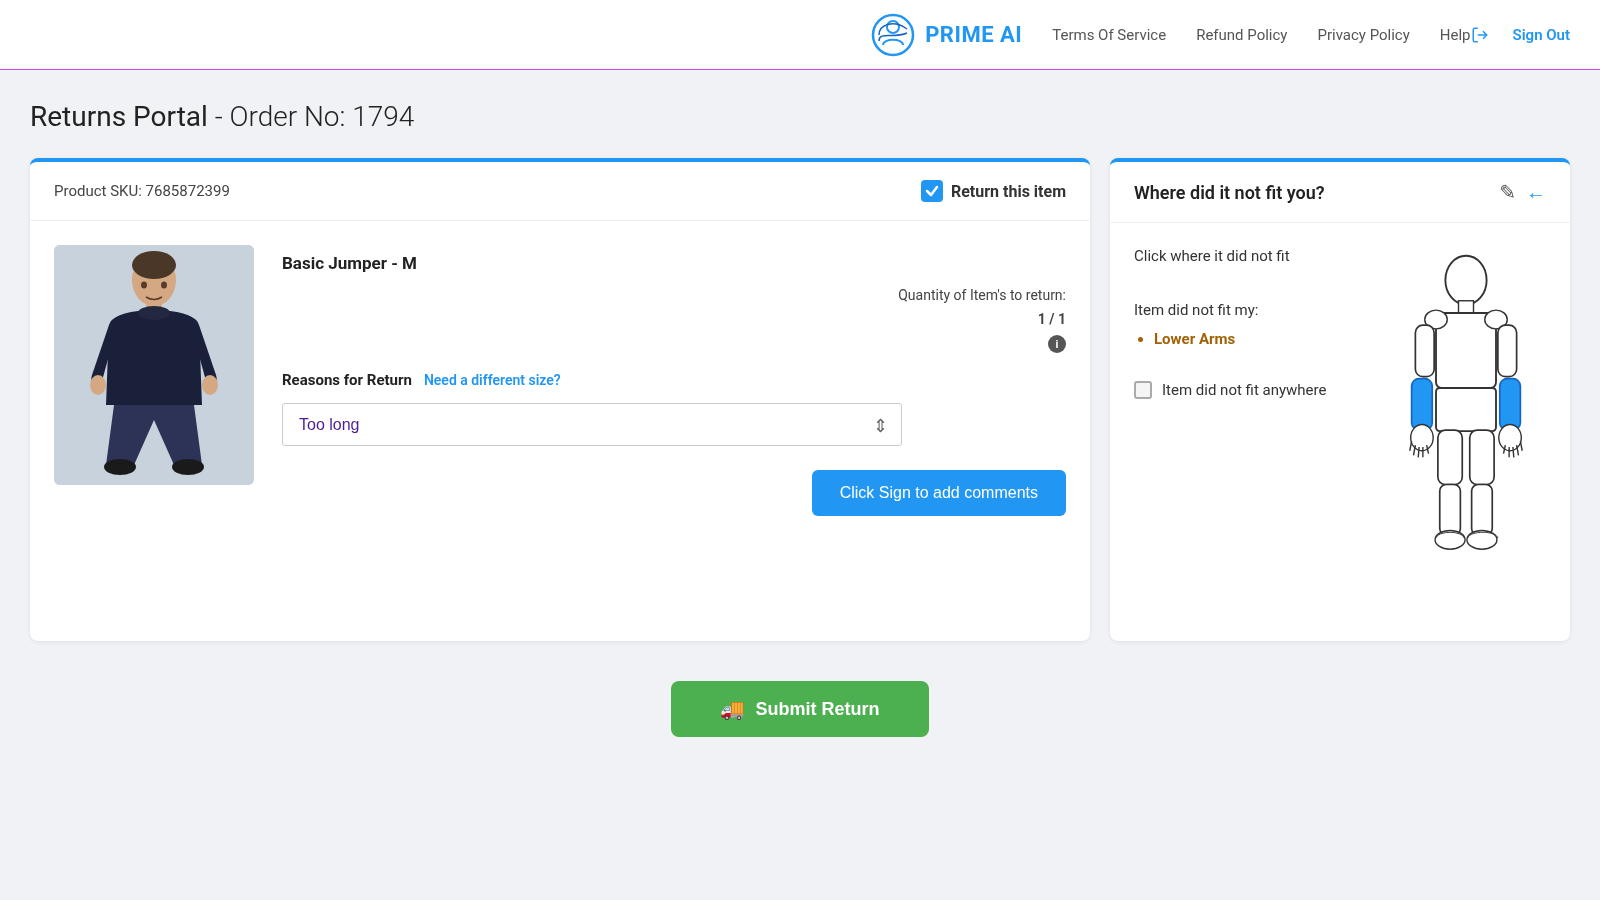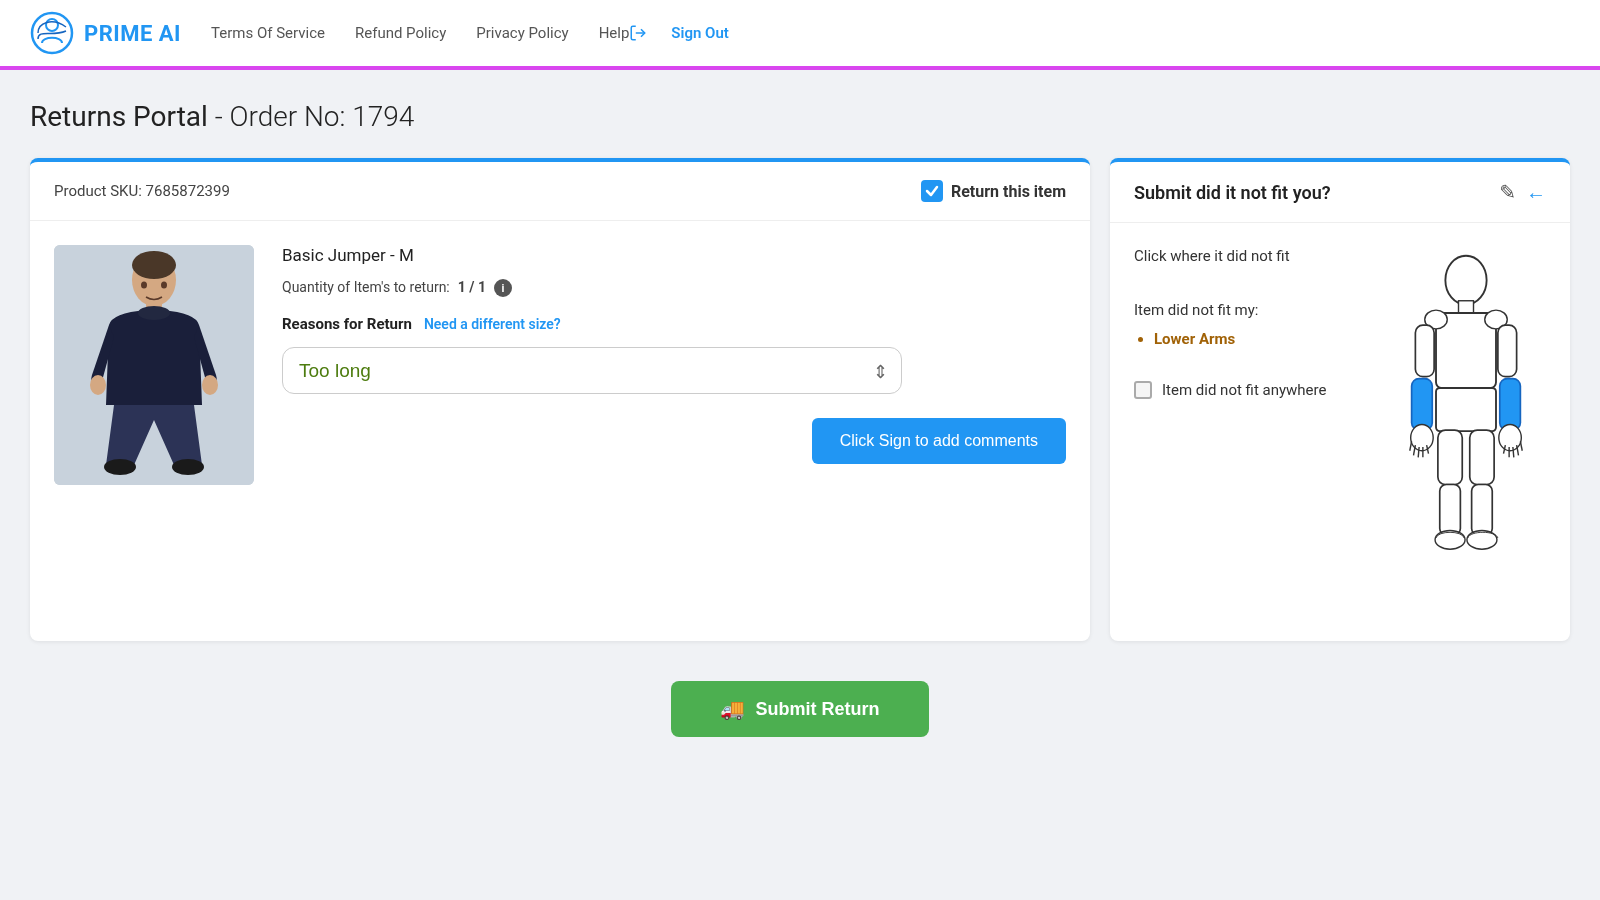--- a/index.html
+++ b/index.html
@@ -6,26 +6,26 @@
     body {
       font-family: -apple-system, BlinkMacSystemFont, 'Segoe UI', Roboto, sans-serif;
       background: #f0f2f5;
       color: #333;
       min-height: 900px;
     }
 
     
     .header {
       background: #fff;
-      border-bottom: 4px solid #d946ef;
+      border-bottom: 1px solid #d946ef;
       display: flex;
       align-items: center;
       padding: 12px 30px;
       height: 70px;
-      justify-content: flex-start;
+      justify-content: flex-end;
     }
     .header-left {
       display: flex;
       align-items: center;
       gap: 30px;
     }
     .logo {
       display: flex;
       align-items: center;
       gap: 10px;
@@ -147,30 +147,31 @@
     }
     
     .product-info {
       flex: 1;
       display: flex;
       flex-direction: column;
       gap: 14px;
     }
     .product-name {
       font-size: 17px;
-      font-weight: 400;
+      font-weight: 700;
       color: #222;
-      margin-top: 0;
+      margin-top: 8px;
     }
     .qty-row {
       font-size: 14px;
       color: #444;
       display: flex;
-      align-items: flex-start;
+      align-items: flex-end;
       gap: 8px;
+      flex-direction: column;
     }
     .qty-bold { font-weight: 700; }
     .info-icon {
       width: 18px;
       height: 18px;
       border-radius: 50%;
       background: #555;
       color: #fff;
       display: inline-flex;
       align-items: center;
@@ -198,23 +199,23 @@
     }
     .select-wrapper {
       position: relative;
       width: 100%;
       max-width: 620px;
     }
     .reason-select {
       width: 100%;
       padding: 12px 16px;
       border: 1px solid #ccc;
-      border-radius: 12px;
-      font-size: 19px;
-      color: #4d7c0f;
+      border-radius: 3px;
+      font-size: 16px;
+      color: #4c1d95;
       appearance: none;
       background: #fff;
       cursor: pointer;
     }
     .select-arrow {
       position: absolute;
       right: 14px;
       top: 50%;
       transform: translateY(-50%);
       pointer-events: none;
@@ -444,21 +445,21 @@
             </select>
             <span class="select-arrow">⇕</span>
           </div>
           <button class="comments-btn">Click Sign to add comments</button>
         </div>
       </div>
     </div>
 
     <div class="card">
       <div class="right-card-header">
-        <span class="right-card-title">Submit did it not fit you?</span>
+        <span class="right-card-title">Where did it not fit you?</span>
         <div class="icon-group">
           <span class="edit-icon">✎</span>
           <span class="back-icon">←</span>
         </div>
       </div>
       <div class="right-card-body">
         <div class="fit-info">
           <div class="click-where">Click where it did not fit</div>
           <div class="fit-label">Item did not fit my:</div>
           <ul class="fit-parts">

